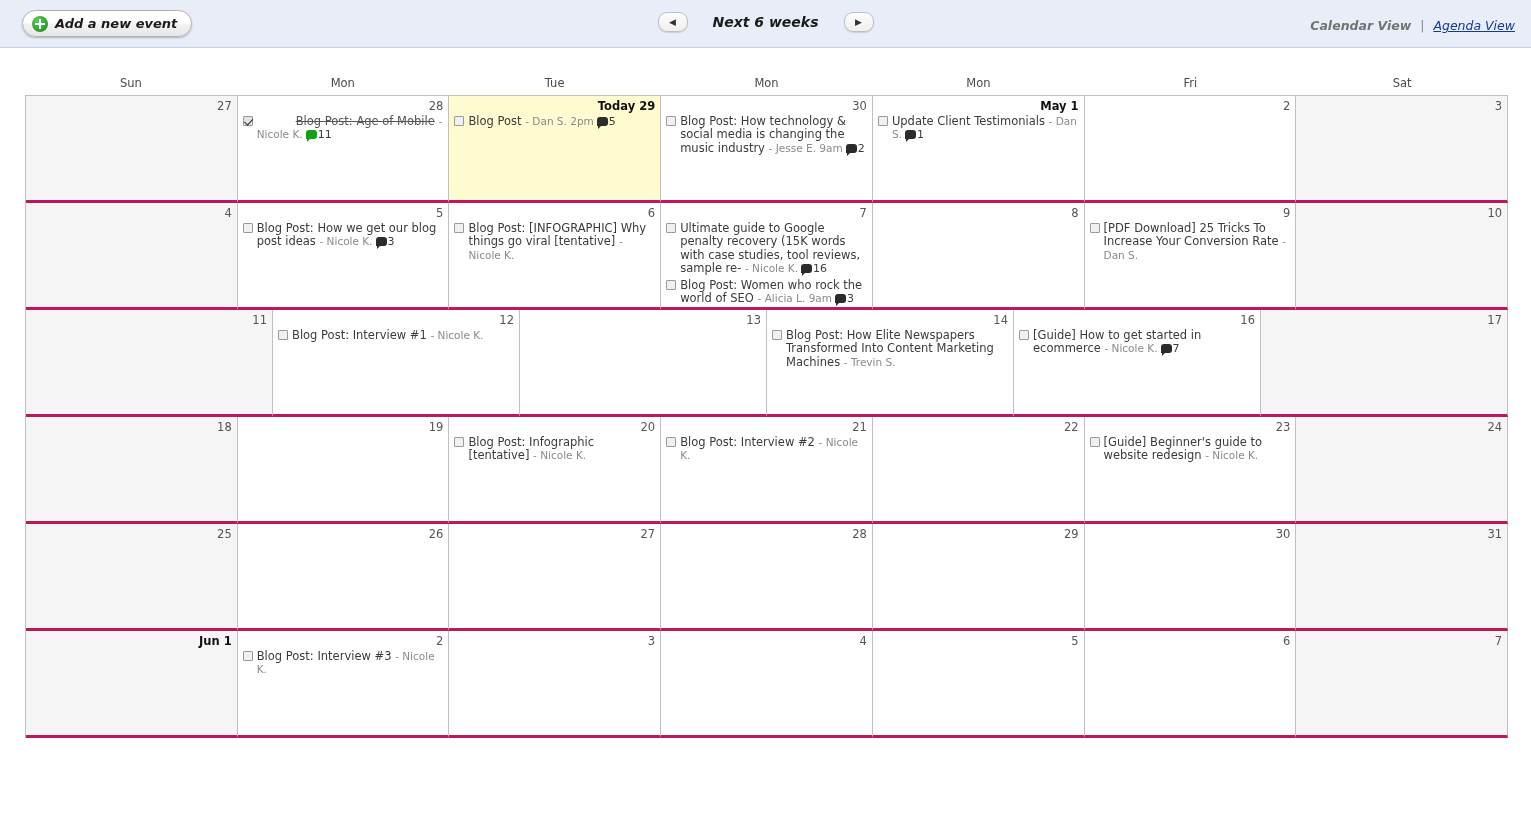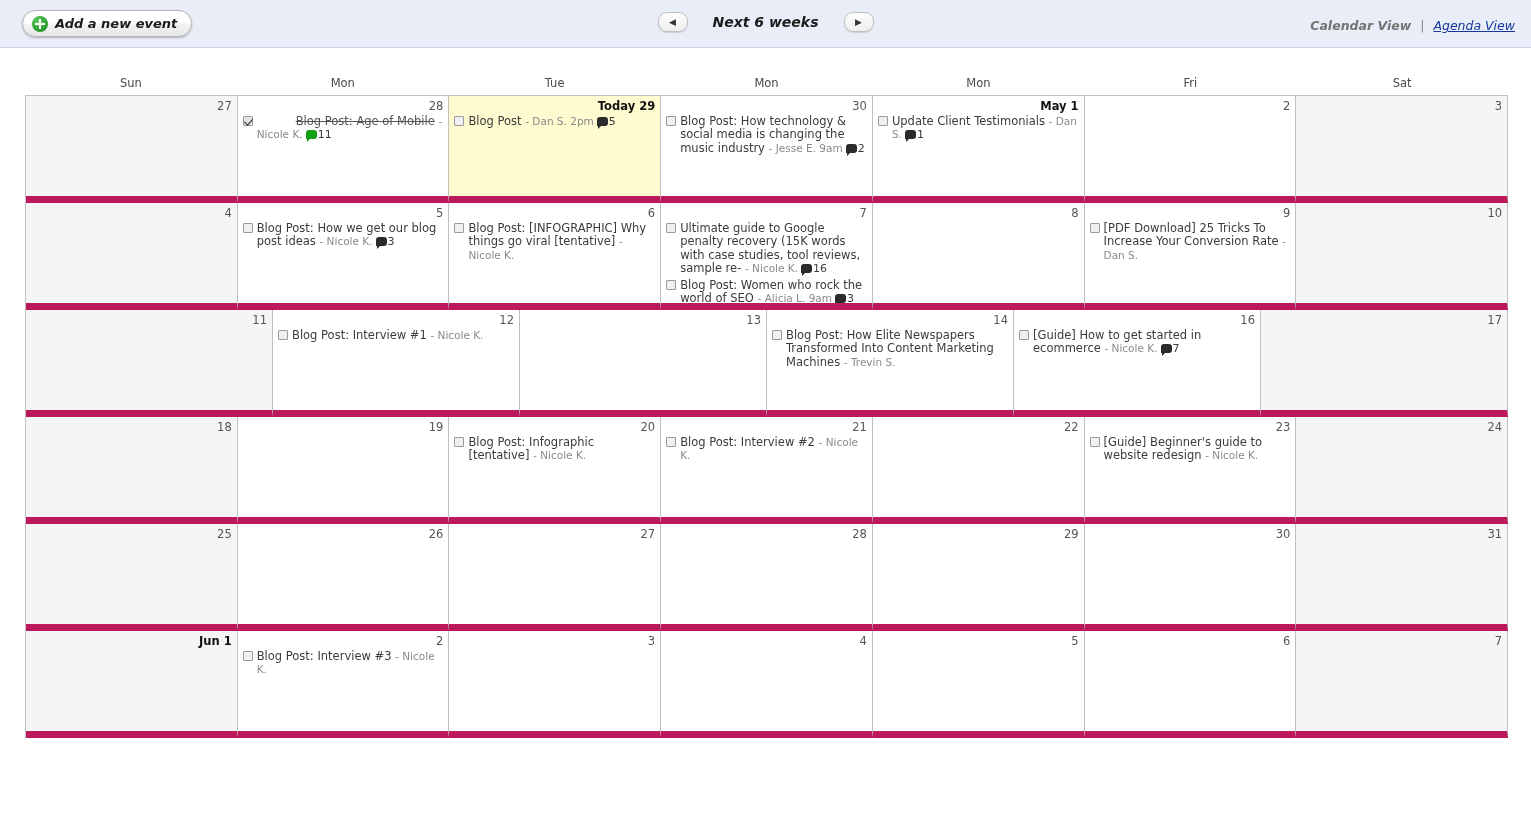--- a/index.html
+++ b/index.html
@@ -104,21 +104,21 @@
   .grid {
     border-top: 1px solid #c0c0c0;
     border-left: 1px solid #c0c0c0;
   }
   .week { display: flex; }
   .day {
     flex: 1 1 0;
     min-width: 0;
     height: 107px;
     border-right: 1px solid #c0c0c0;
-    border-bottom: 7px solid #be185d;
+    border-bottom: 3px solid #be185d;
     background: #ffffff;
     padding: 4px 5px 3px 5px;
     position: relative;
     overflow: hidden;
   }
   .day.weekend { background: #f5f5f5; }
   .day.today { background: #fdfbcf; }
 
   .daynum {
     text-align: right;

